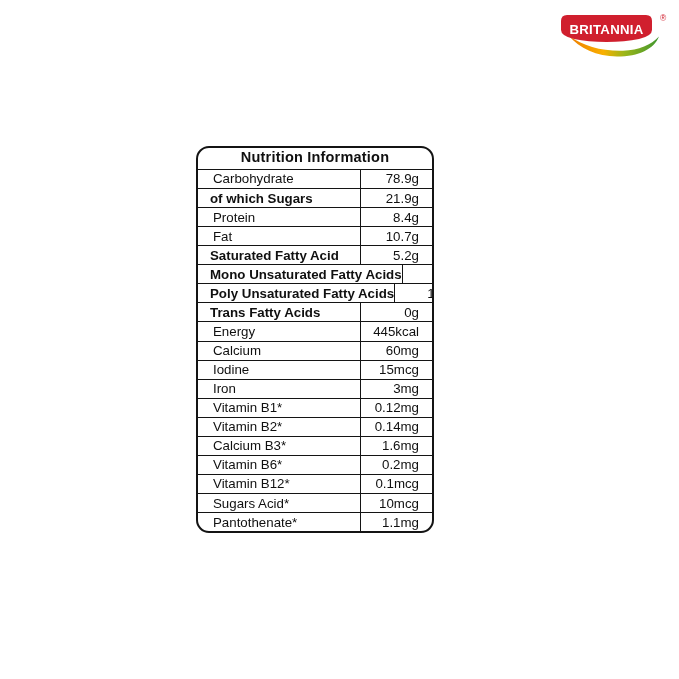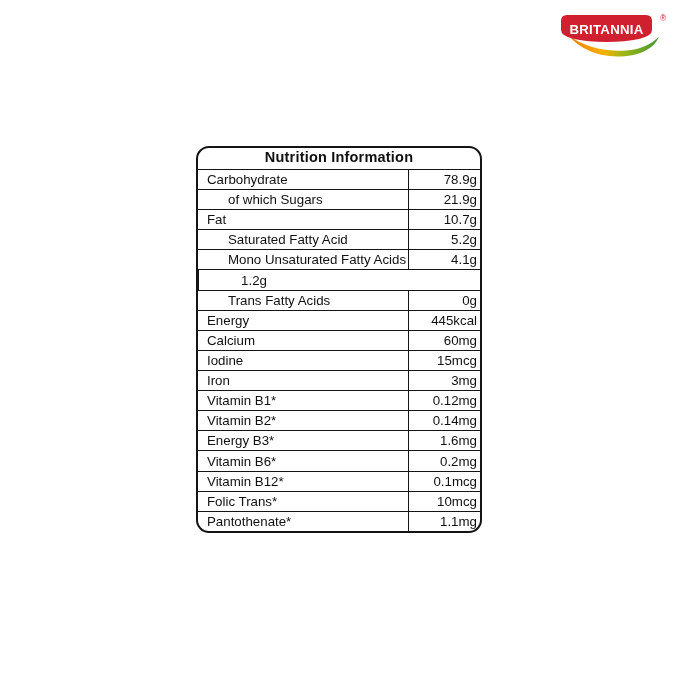--- a/index.html
+++ b/index.html
@@ -16,21 +16,21 @@
     position: absolute;
     left: 555px; top: 8px;
     width: 115px; height: 50px;
   }
   .logo svg { display: block; width: 115px; height: 50px; }
 
   
   .ntable {
     position: absolute;
     left: 196px; top: 146px;
-    width: 286px; height: 387px;
+    width: 238px; height: 387px;
     box-sizing: border-box;
     border: 2.5px solid #141414;
     border-radius: 13px;
     overflow: hidden;
     display: flex;
     flex-direction: column;
     color: #101010;
     background: #ffffff;
   }
   .thead {
@@ -53,28 +53,28 @@
   .row + .row { border-top: 1.6px solid #141414; }
   .cell {
     display: flex;
     align-items: center;
     box-sizing: border-box;
     font-size: 13.3px;
     white-space: nowrap;
   }
   .cell.label {
     flex: 1 1 auto;
-    padding-left: 9px;
+    padding-left: 15px;
   }
-  .cell.label.indent { padding-left: 30px; }
+  .cell.label.indent { padding-left: 12px; font-weight: bold; }
   .cell.value {
     flex: 0 0 72px;
     border-left: 1.6px solid #141414;
     justify-content: flex-end;
-    padding-right: 3px;
+    padding-right: 13px;
   }
 </style>
 </head>
 <body>
 
 <div class="logo">
   <svg viewBox="0 0 115 50" aria-hidden="true">
     <defs>
       <linearGradient id="swooshGrad" x1="0" y1="0" x2="1" y2="0">
         <stop offset="0" stop-color="#ee7c00"></stop>
@@ -100,37 +100,42 @@
   <div class="row">
     <div class="cell label">Carbohydrate</div>
     <div class="cell value">78.9g</div>
   </div>
 
   <div class="row">
     <div class="cell label indent">of which Sugars</div>
     <div class="cell value">21.9g</div>
   </div>
 
+  <div class="row">
+    <div class="cell label">Protein</div>
+    <div class="cell value">8.4g</div>
+  </div>
 
   <div class="row">
     <div class="cell label">Fat</div>
     <div class="cell value">10.7g</div>
   </div>
 
   <div class="row">
     <div class="cell label indent">Saturated Fatty Acid</div>
     <div class="cell value">5.2g</div>
   </div>
 
   <div class="row">
     <div class="cell label indent">Mono Unsaturated Fatty Acids</div>
     <div class="cell value">4.1g</div>
   </div>
 
   <div class="row">
+    <div class="cell label indent">Poly Unsaturated Fatty Acids</div>
     <div class="cell value">1.2g</div>
   </div>
 
   <div class="row">
     <div class="cell label indent">Trans Fatty Acids</div>
     <div class="cell value">0g</div>
   </div>
 
 
   <div class="row">
@@ -157,36 +162,36 @@
     <div class="cell label">Vitamin B1*</div>
     <div class="cell value">0.12mg</div>
   </div>
 
   <div class="row">
     <div class="cell label">Vitamin B2*</div>
     <div class="cell value">0.14mg</div>
   </div>
 
   <div class="row">
-    <div class="cell label">Energy B3*</div>
+    <div class="cell label">Calcium B3*</div>
     <div class="cell value">1.6mg</div>
   </div>
 
   <div class="row">
     <div class="cell label">Vitamin B6*</div>
     <div class="cell value">0.2mg</div>
   </div>
 
   <div class="row">
     <div class="cell label">Vitamin B12*</div>
     <div class="cell value">0.1mcg</div>
   </div>
 
   <div class="row">
-    <div class="cell label">Folic Trans*</div>
+    <div class="cell label">Sugars Acid*</div>
     <div class="cell value">10mcg</div>
   </div>
 
   <div class="row">
     <div class="cell label">Pantothenate*</div>
     <div class="cell value">1.1mg</div>
   </div>
 </div>
 </div>
 

